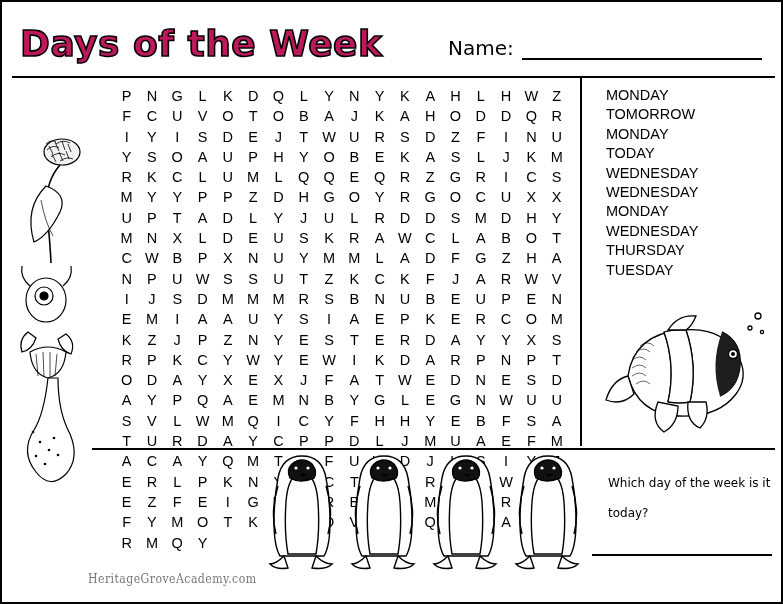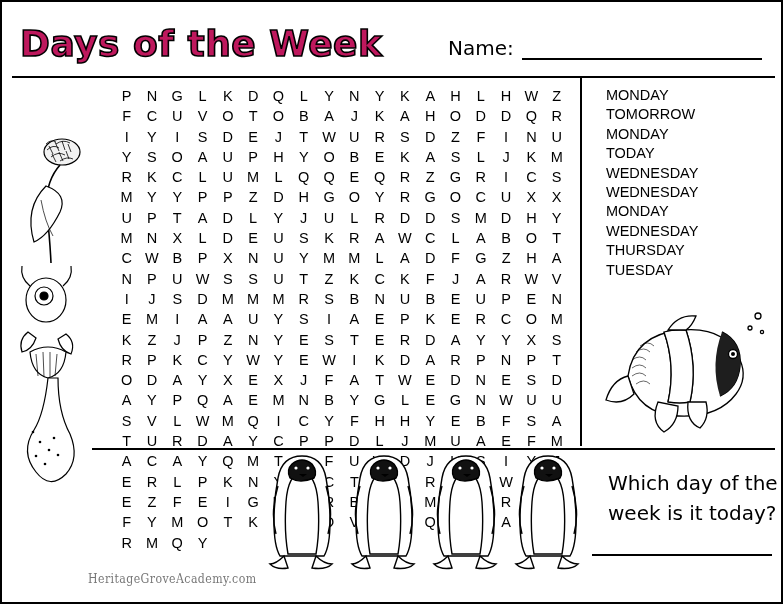--- a/index.html
+++ b/index.html
@@ -100,21 +100,21 @@
     font-size: 14.5px;
     line-height: 19.4px;
   }
   .wordlist div { white-space: nowrap; }
 
   
   .question {
     position: absolute;
     left: 606px; top: 466px;
     width: 170px;
-    font-size: 20px;
+    font-size: 12px;
     font-family: "DejaVu Sans", sans-serif;
     line-height: 30px;
   }
   .answer-line {
     position: absolute;
     left: 590px; top: 552px;
     width: 180px;
     border-bottom: 2px solid #000;
   }
 

